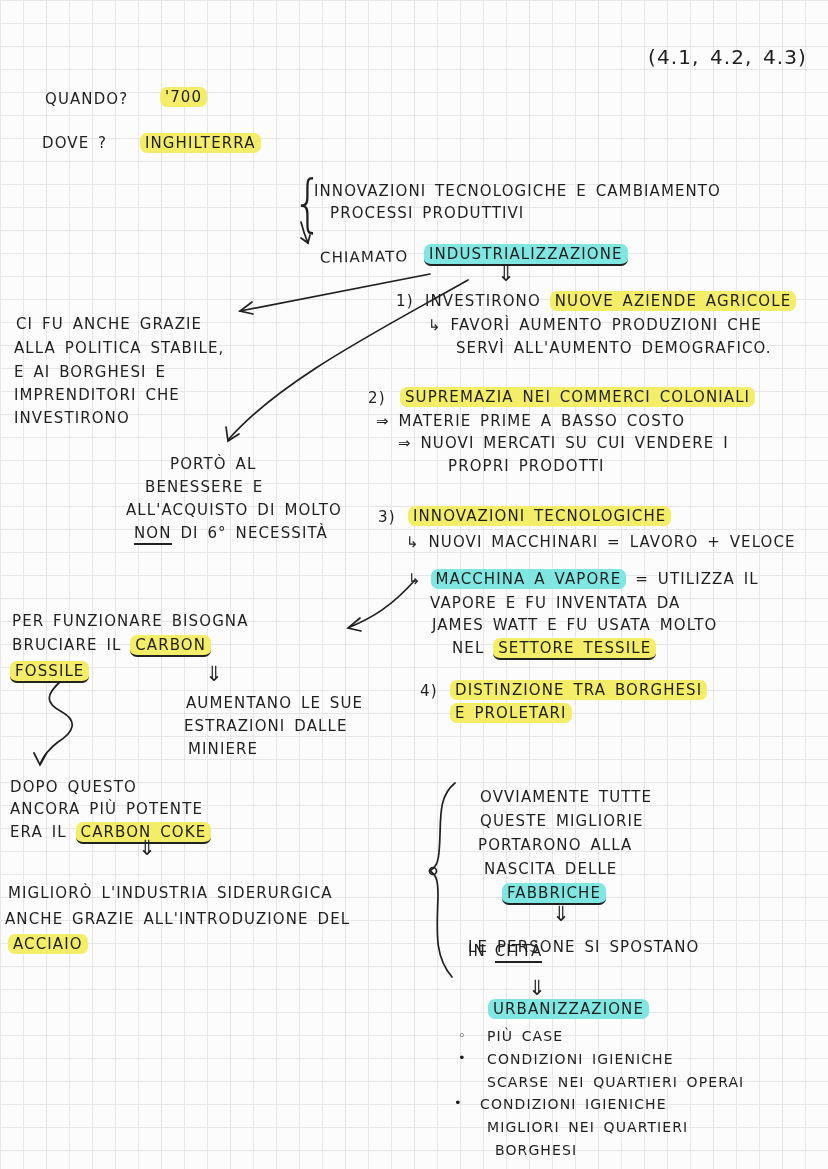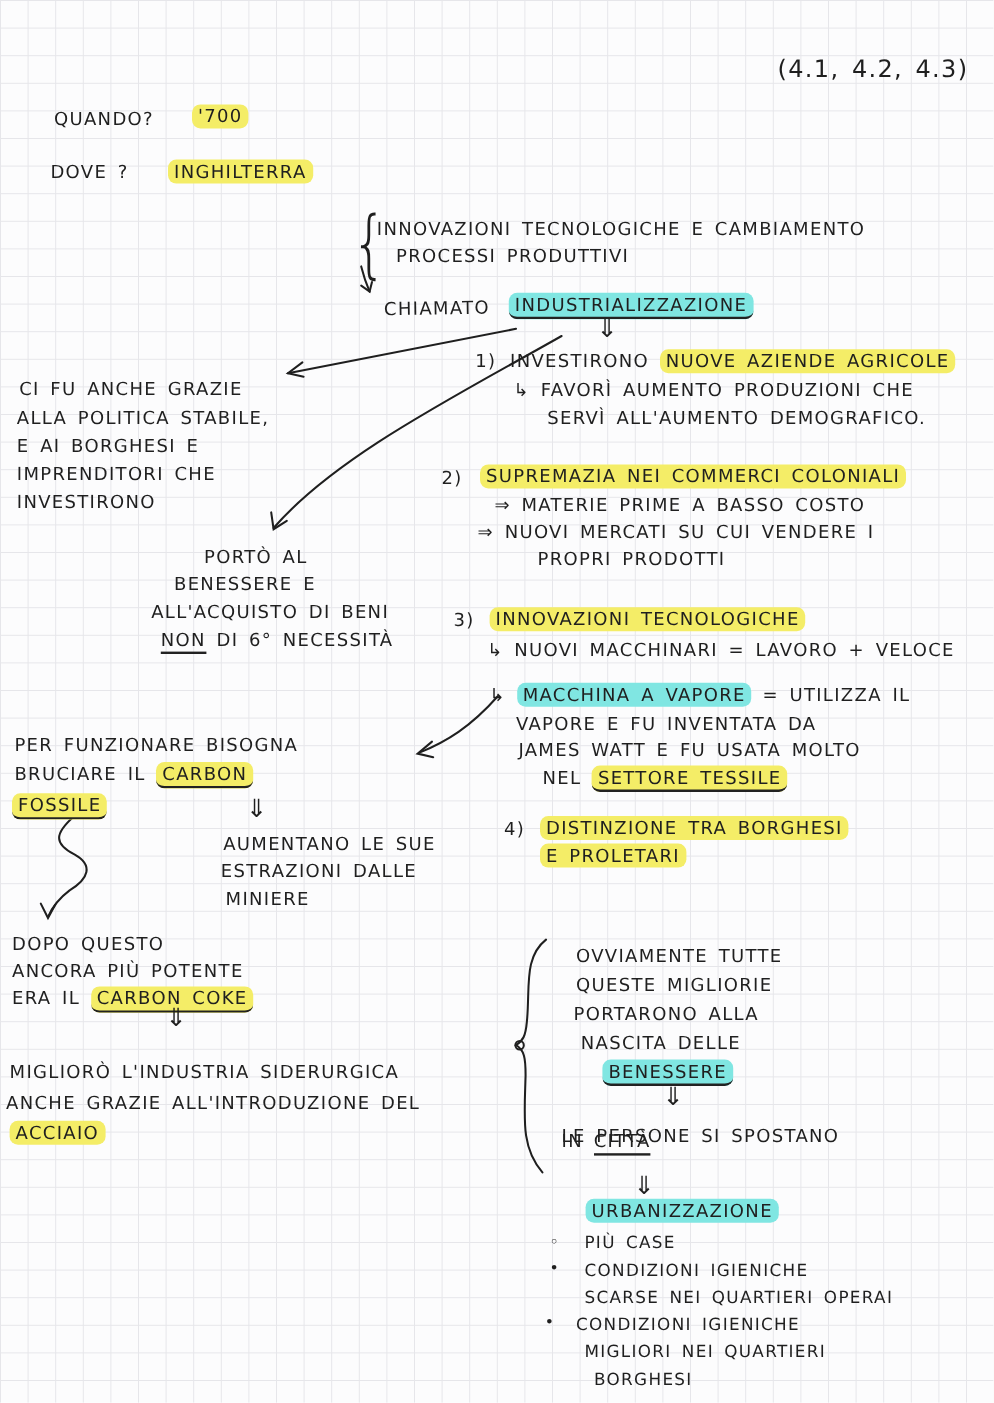--- a/index.html
+++ b/index.html
@@ -91,29 +91,29 @@
     </div>
     <div class="note" style="left:428px;top:314px;">↳ FAVORÌ AUMENTO PRODUZIONI CHE</div>
     <div class="note" style="left:456px;top:337px;">SERVÌ ALL'AUMENTO DEMOGRAFICO.</div>
   </div>
 
   <div>
     <div class="note" style="left:368px;top:387px;">2)</div>
     <div class="note" style="left:400px;top:386px;">
       <span class="hl-y">SUPREMAZIA NEI COMMERCI COLONIALI</span>
     </div>
-    <div class="note" style="left:412px;top:410px;">⇒ MATERIE PRIME A BASSO COSTO</div>
+    <div class="note" style="left:376px;top:410px;">⇒ MATERIE PRIME A BASSO COSTO</div>
     <div class="note" style="left:398px;top:432px;">⇒ NUOVI MERCATI SU CUI VENDERE I</div>
     <div class="note" style="left:448px;top:455px;">PROPRI PRODOTTI</div>
   </div>
 
   <div>
     <div class="note" style="left:170px;top:453px;">PORTÒ AL</div>
     <div class="note" style="left:145px;top:476px;">BENESSERE E</div>
-    <div class="note" style="left:126px;top:499px;">ALL'ACQUISTO DI BENI</div>
+    <div class="note" style="left:126px;top:499px;">ALL'ACQUISTO DI MOLTO</div>
     <div class="note" style="left:134px;top:522px;">
       <span class="ul">NON</span>
       <span>DI 6° NECESSITÀ</span>
     </div>
   </div>
 
   <div>
     <div class="note" style="left:378px;top:506px;">3)</div>
     <div class="note" style="left:408px;top:505px;">
       <span class="hl-y">INNOVAZIONI TECNOLOGICHE</span>
@@ -177,21 +177,21 @@
       <span class="hl-y">ACCIAIO</span>
     </div>
   </div>
 
   <div>
     <div class="note" style="left:480px;top:786px;">OVVIAMENTE TUTTE</div>
     <div class="note" style="left:480px;top:810px;">QUESTE MIGLIORIE</div>
     <div class="note" style="left:478px;top:834px;">PORTARONO ALLA</div>
     <div class="note" style="left:484px;top:858px;">NASCITA DELLE</div>
     <div class="note" style="left:502px;top:882px;">
-      <span class="hl-c ul">BENESSERE</span>
+      <span class="hl-c ul">FABBRICHE</span>
     </div>
   </div>
   <div class="dbl" style="left:552px;top:902px;">⇓</div>
 
   <div>
     <div class="note" style="left:468px;top:936px;">LE PERSONE SI SPOSTANO</div>
     <div class="note" style="left:468px;top:940px;">
       <span>IN</span>
       <span class="ul">CITTÀ</span>
     </div>

